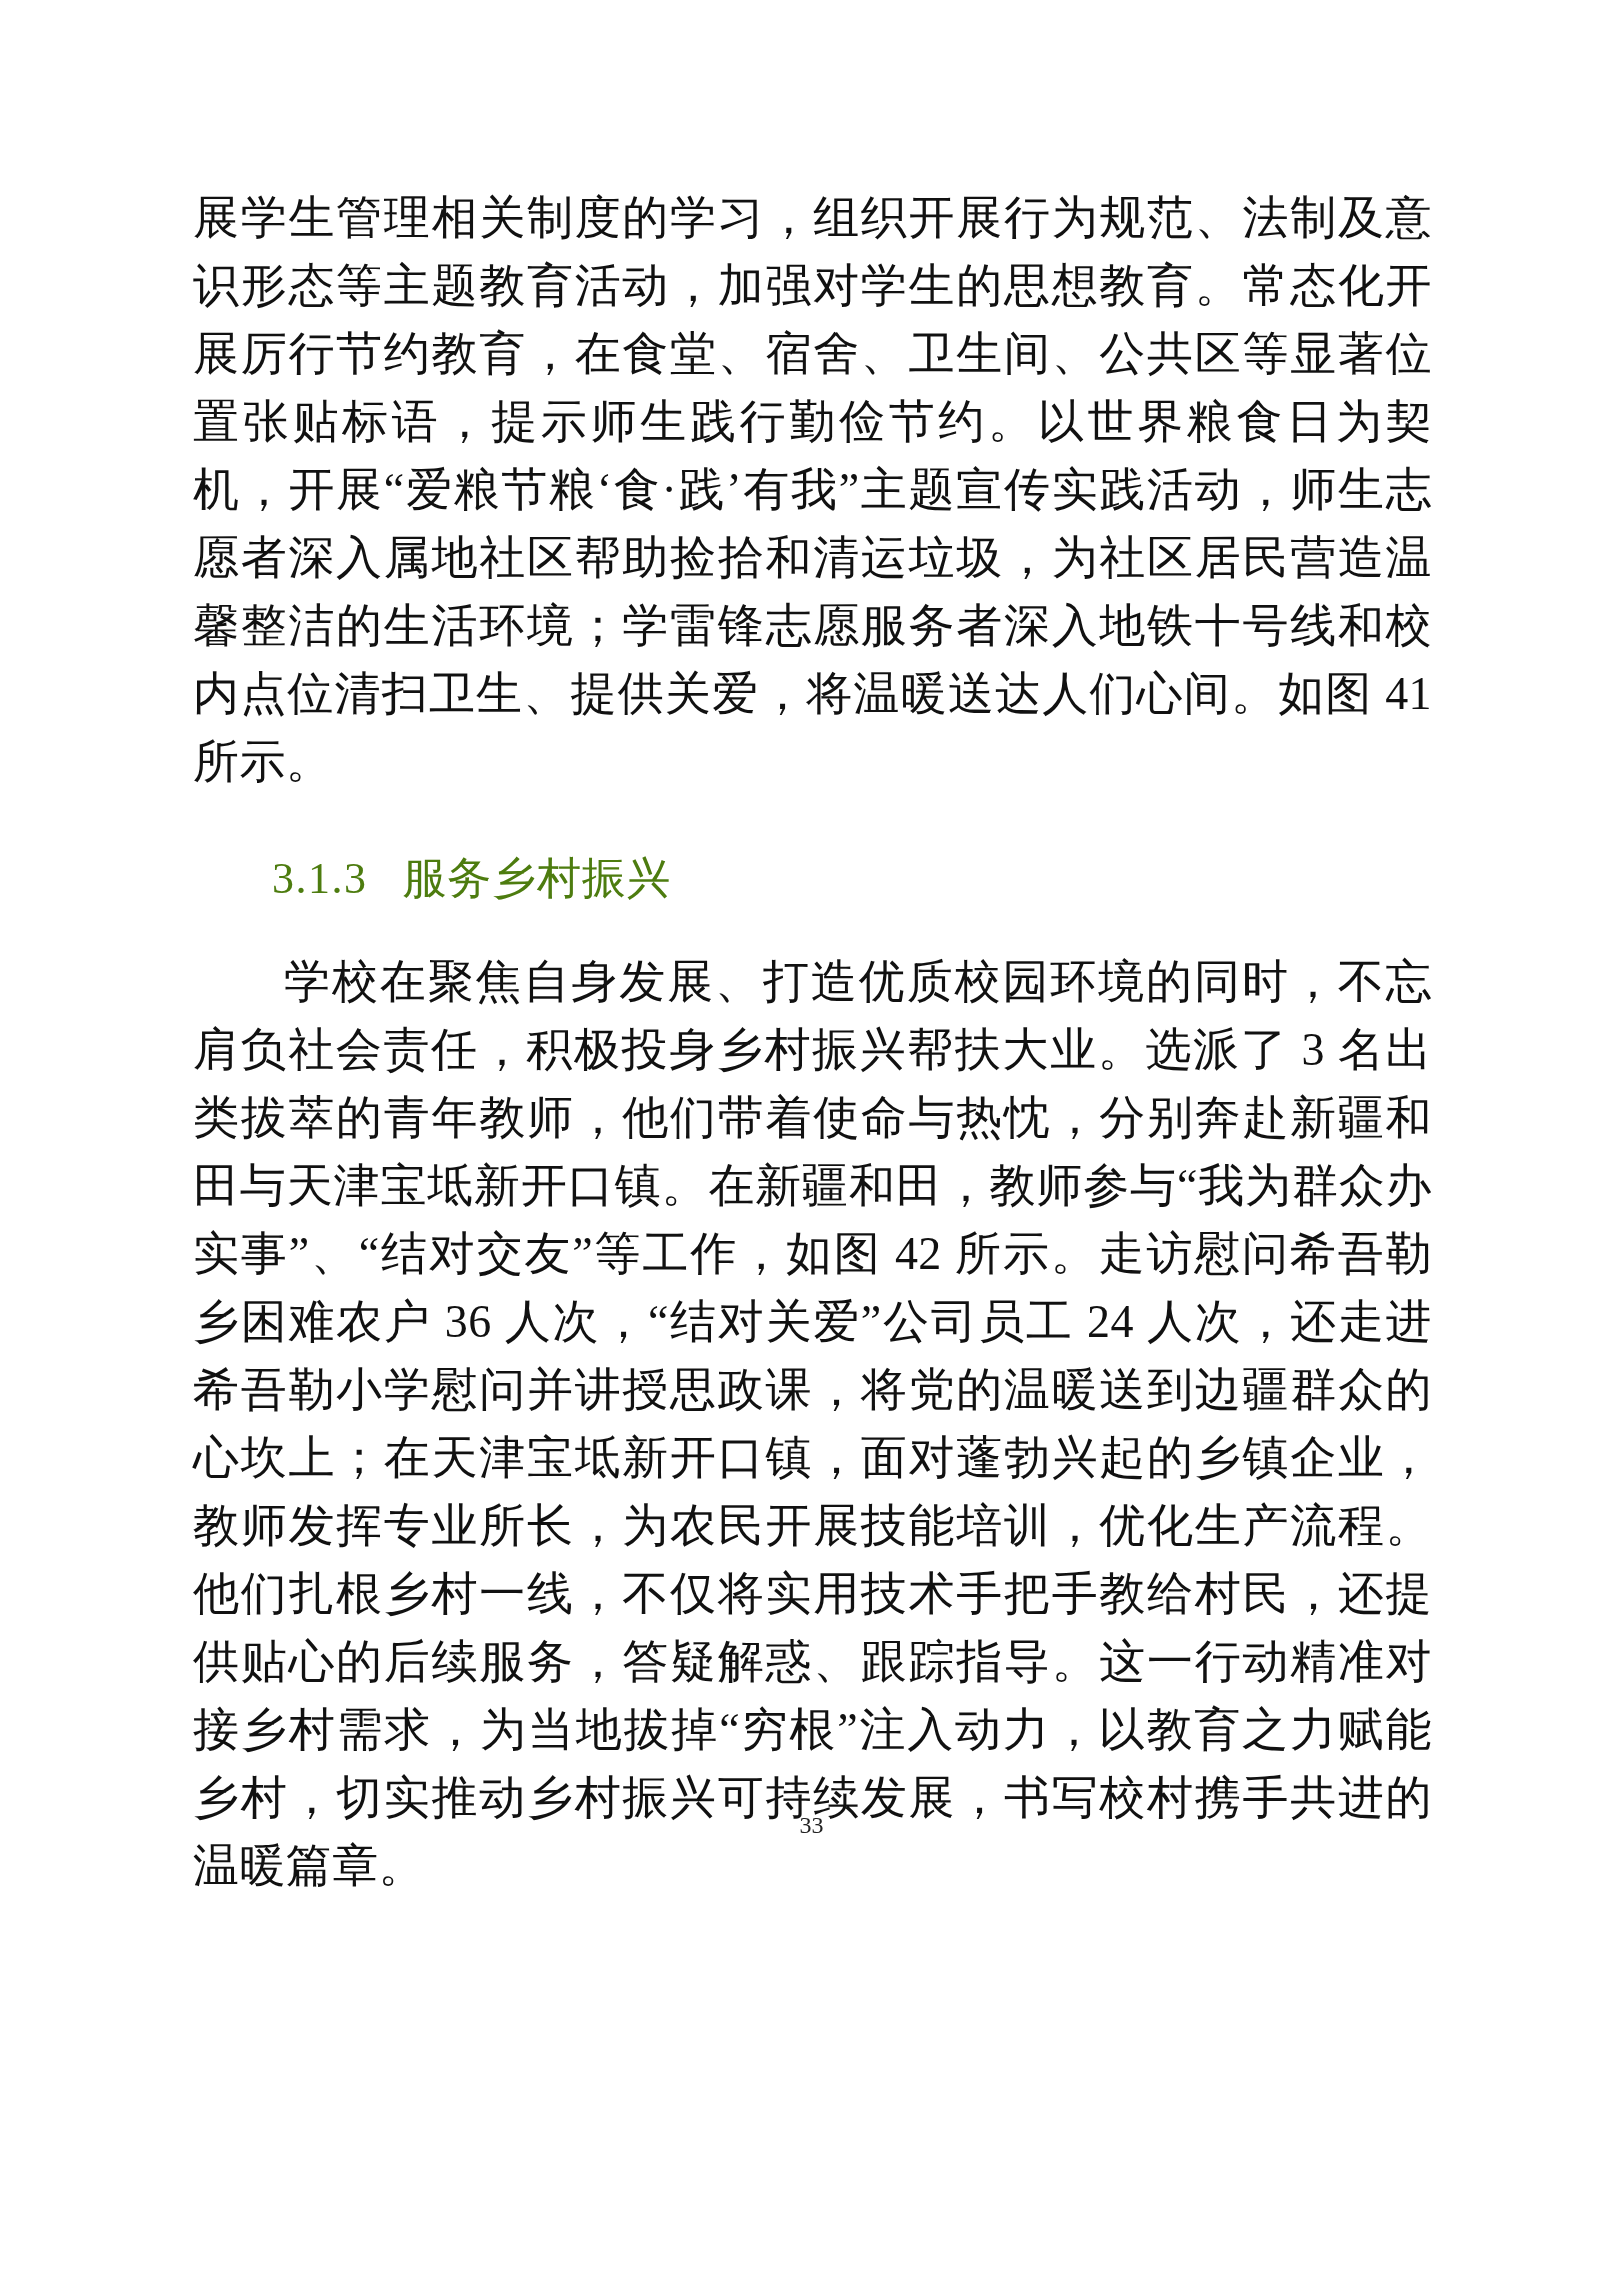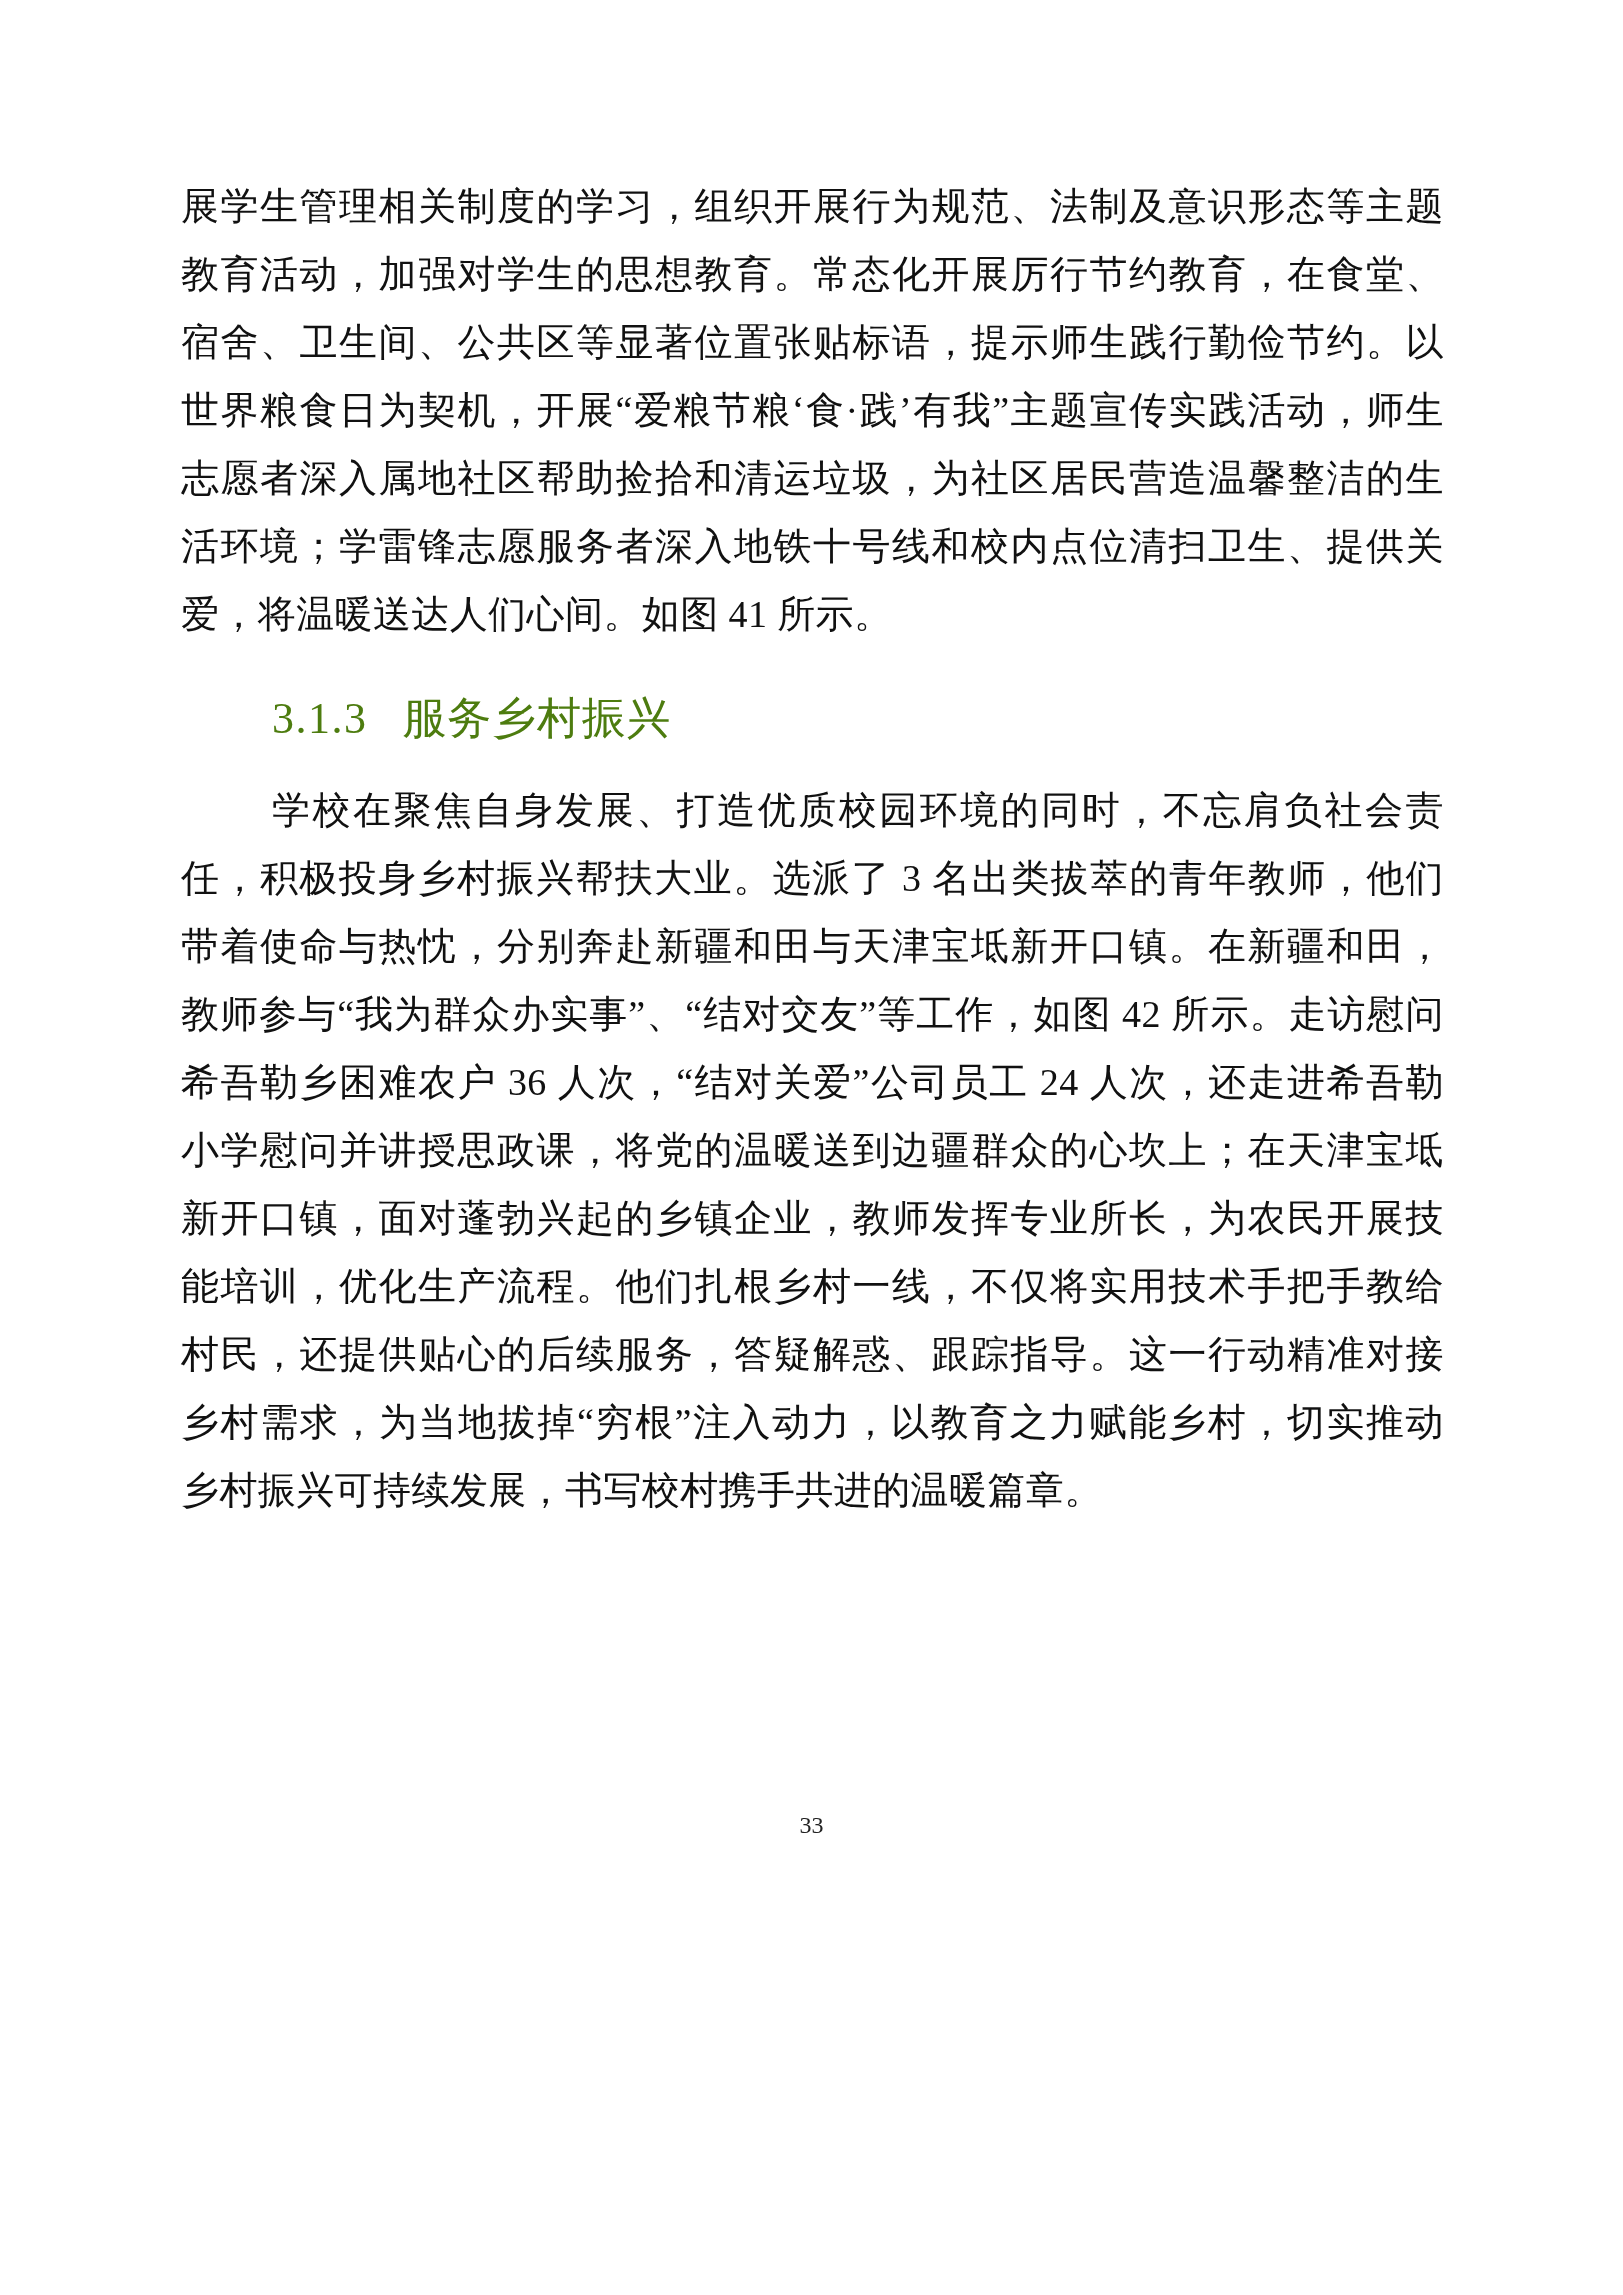--- a/index.html
+++ b/index.html
@@ -27,27 +27,27 @@
 
   .content {
     position: absolute;
     left: 181px;
     top: 172px;
     width: 1263px;
   }
 
   
   .para {
-    font-size: 38px;
+    font-size: 46px;
     line-height: 68px;
     text-align: justify;
     text-justify: inter-character;
     text-align-last: left;
     letter-spacing: 0.4px;
-    margin: 0;
+    margin: 12px;
     color: #111111;
     font-family: "Liberation Serif", "DejaVu Serif", serif;
     word-break: break-all;
     hyphens: none;
   }
 
   .para.continued {
     text-indent: 0;
   }
 

